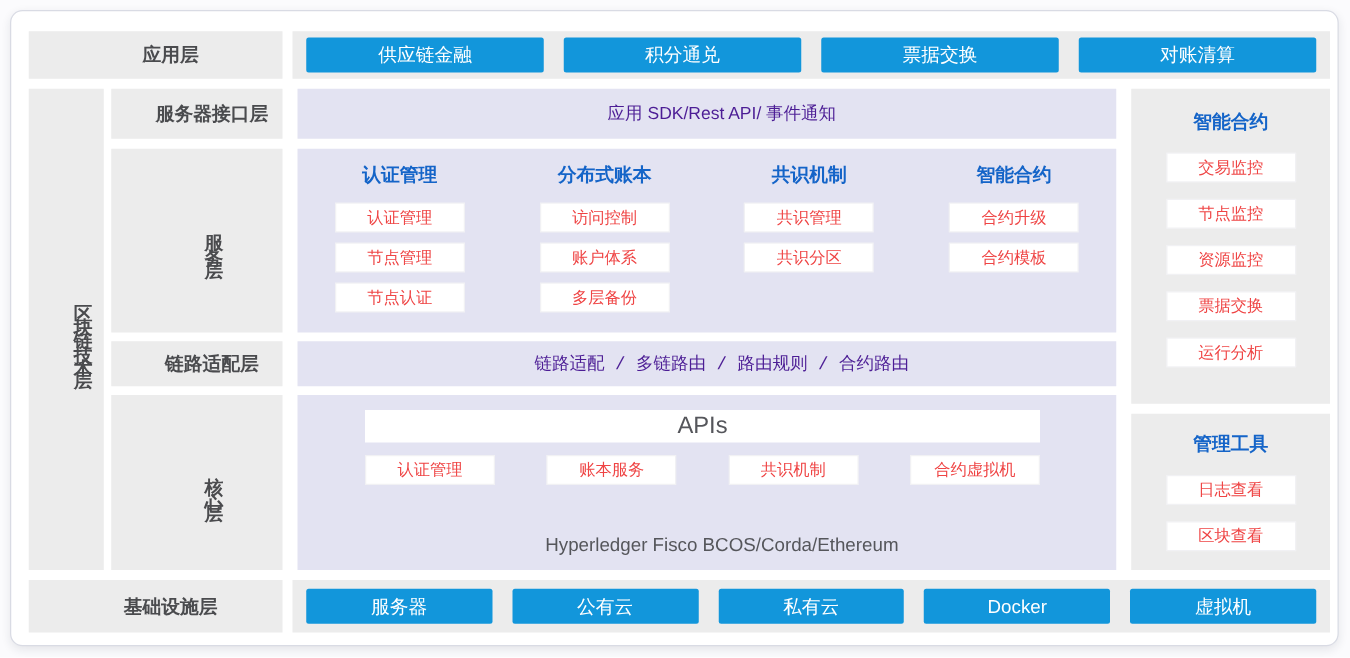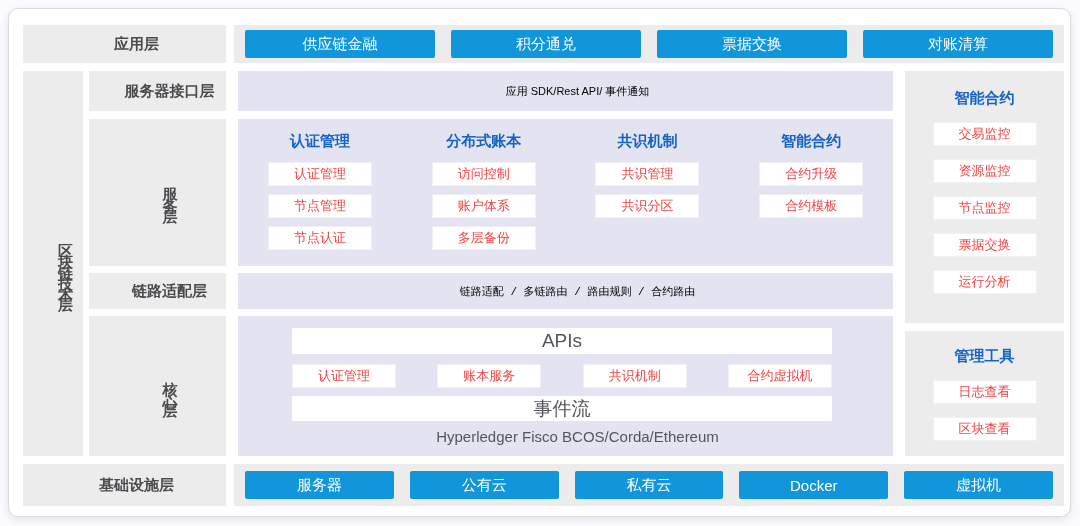--- a/index.html
+++ b/index.html
@@ -9,21 +9,21 @@
   .card { position:absolute; left:8px; top:8px; width:1063px; height:509px;
           background:#ffffff; border:1px solid #d9dbe4; border-radius:10px;
           box-shadow:0 3px 8px rgba(30,40,60,.10); }
   .abs { position:absolute; }
   .cc { display:flex; align-items:center; justify-content:center;padding-left:24px; }
   .glabel { background:#ececec; color:#4a4b4e; font-weight:bold; font-size:15px; }
   .strip { background:#ececec; display:flex; align-items:center; padding:0 11px; }
   .bluebtn { background:#1296db; color:#ffffff; font-size:15px; height:28px;
              border-radius:2px; display:flex; align-items:center; justify-content:center; flex:1; }
   .lav { background:#e3e3f2; }
-  .bartext { color:#000000; font-size:11px; }
+  .bartext { color:#4c1d95; font-size:14px; }
   .vlabel { writing-mode:vertical-rl; text-orientation:upright; letter-spacing:11px;
             color:#4a4b4e; font-weight:bold; font-size:15px; }
   .chip { background:#ffffff; border:1px solid rgba(120,120,150,.10); color:#ef4444;
           font-size:13px; width:104px; height:24px; display:flex; align-items:center;
           justify-content:center; }
   .whitebar { background:#ffffff; color:#55565b; font-size:19px; display:flex;
               align-items:center; justify-content:center; }
   .svc-grid { left:229px; top:110px; width:655px; height:147px; display:grid;
               grid-template-columns:repeat(4,1fr); padding-top:12px; justify-items:center;
               align-content:start; }
@@ -92,30 +92,29 @@
     <div class="abs cc lav bartext" style="left:229px; top:264px; width:655px; height:36px;font-family:Liberation Mono, monospace;">链路适配 / 多链路由 / 路由规则 / 合约路由</div>
 
     <div class="abs lav" style="left:229px; top:307px; width:655px; height:140px;">
       <div class="abs whitebar" style="left:54px; top:12px; width:540px; height:26px;">APIs</div>
       <div class="abs" style="left:54px; top:48px; width:540px; height:24px; display:flex; justify-content:space-between;">
         <div class="chip">认证管理</div>
         <div class="chip">账本服务</div>
         <div class="chip">共识机制</div>
         <div class="chip">合约虚拟机</div>
       </div>
-      <div class="abs whitebar" style="left:54px; top:80px; width:540px; height:25px;">事件流</div>
       <div class="abs cc" style="left:0; top:110px; width:655px; height:20px; color:#55565b; font-size:15px;">Hyperledger Fisco BCOS/Corda/Ethereum</div>
     </div>
 
     <div class="abs sidesec" style="top:62px; height:252px;">
       <div class="sidetitle" style="margin-top:17px; margin-bottom:14px;">智能合约</div>
       <div class="sideitems">
         <div class="chip">交易监控</div>
+        <div class="chip">节点监控</div>
         <div class="chip">资源监控</div>
-        <div class="chip">节点监控</div>
         <div class="chip">票据交换</div>
         <div class="chip">运行分析</div>
       </div>
     </div>
 
     <div class="abs sidesec" style="top:322px; height:125px;">
       <div class="sidetitle" style="margin-top:15px; margin-bottom:14px;">管理工具</div>
       <div class="sideitems">
         <div class="chip">日志查看</div>
         <div class="chip">区块查看</div>

